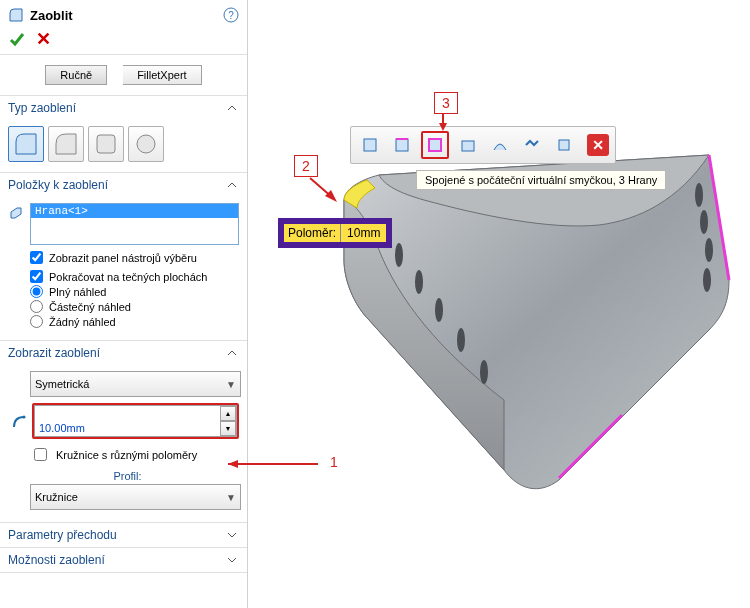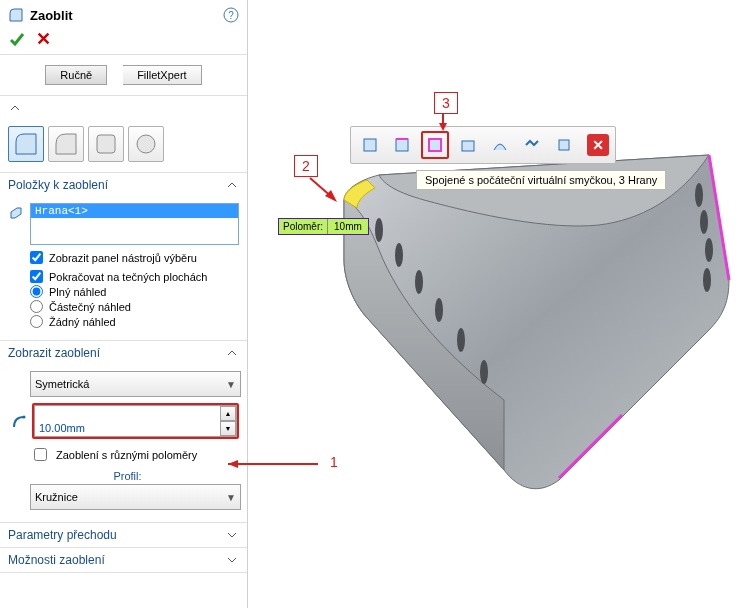--- a/index.html
+++ b/index.html
@@ -253,24 +253,24 @@
     left: 416px; top: 170px;
     border: 1px solid #b8b8b8;
     background: #fffff4;
     padding: 3px 8px;
     font-size: 11px;
     white-space: nowrap;
   }
   .radius-callout {
     position: absolute;
     left: 278px; top: 218px;
-    border: 1px solid #4c1d95;
-    background: #bef264;
-    display: flex;
-    font-size: 10px;
+    border: 6px solid #4c1d95;
+    background: #fde047;
+    display: flex;
+    font-size: 12px;
   }
   .radius-callout .lab {
     padding: 2px 4px;
     border-right: 1px solid #888;
   }
   .radius-callout .val {
     padding: 2px 6px;
   }
   
   .annot-box {
@@ -323,20 +323,21 @@
     <span class="cancel">✕</span>
   </div>
 
   <div class="tabs">
     <div class="tabbtn active">Ručně</div>
     <div class="tabbtn">FilletXpert</div>
   </div>
 
   <div class="section">
     <div class="section-header">
+      <span class="label">Typ zaoblení</span>
       <span class="chev">
         <svg viewBox="0 0 14 14">
             <polyline points="3,9 7,5 11,9" fill="none" stroke="#555"></polyline>
           </svg>
       </span>
     </div>
     <div class="section-body">
       <div class="type-row">
         <div class="type-btn active">
           <svg width="28" height="28" viewBox="0 0 28 28">
@@ -431,21 +432,21 @@
         <div class="radius-input-wrap">
           <input class="radius-input" value="10.00mm" style="">
           <div class="spin">
             <button>▲</button>
             <button>▼</button>
           </div>
         </div>
       </div>
       <label class="chk-inline">
         <input type="checkbox" style="">
-        <span>Zaoblení s různými poloměry</span>
+        <span>Kružnice s různými poloměry</span>
       </label>
       <div class="profil-label">Profil:</div>
       <div class="profile-select">
         <div class="select">
           <span>Kružnice</span>
           <span class="tri">▼</span>
         </div>
       </div>
     </div>
   </div>

